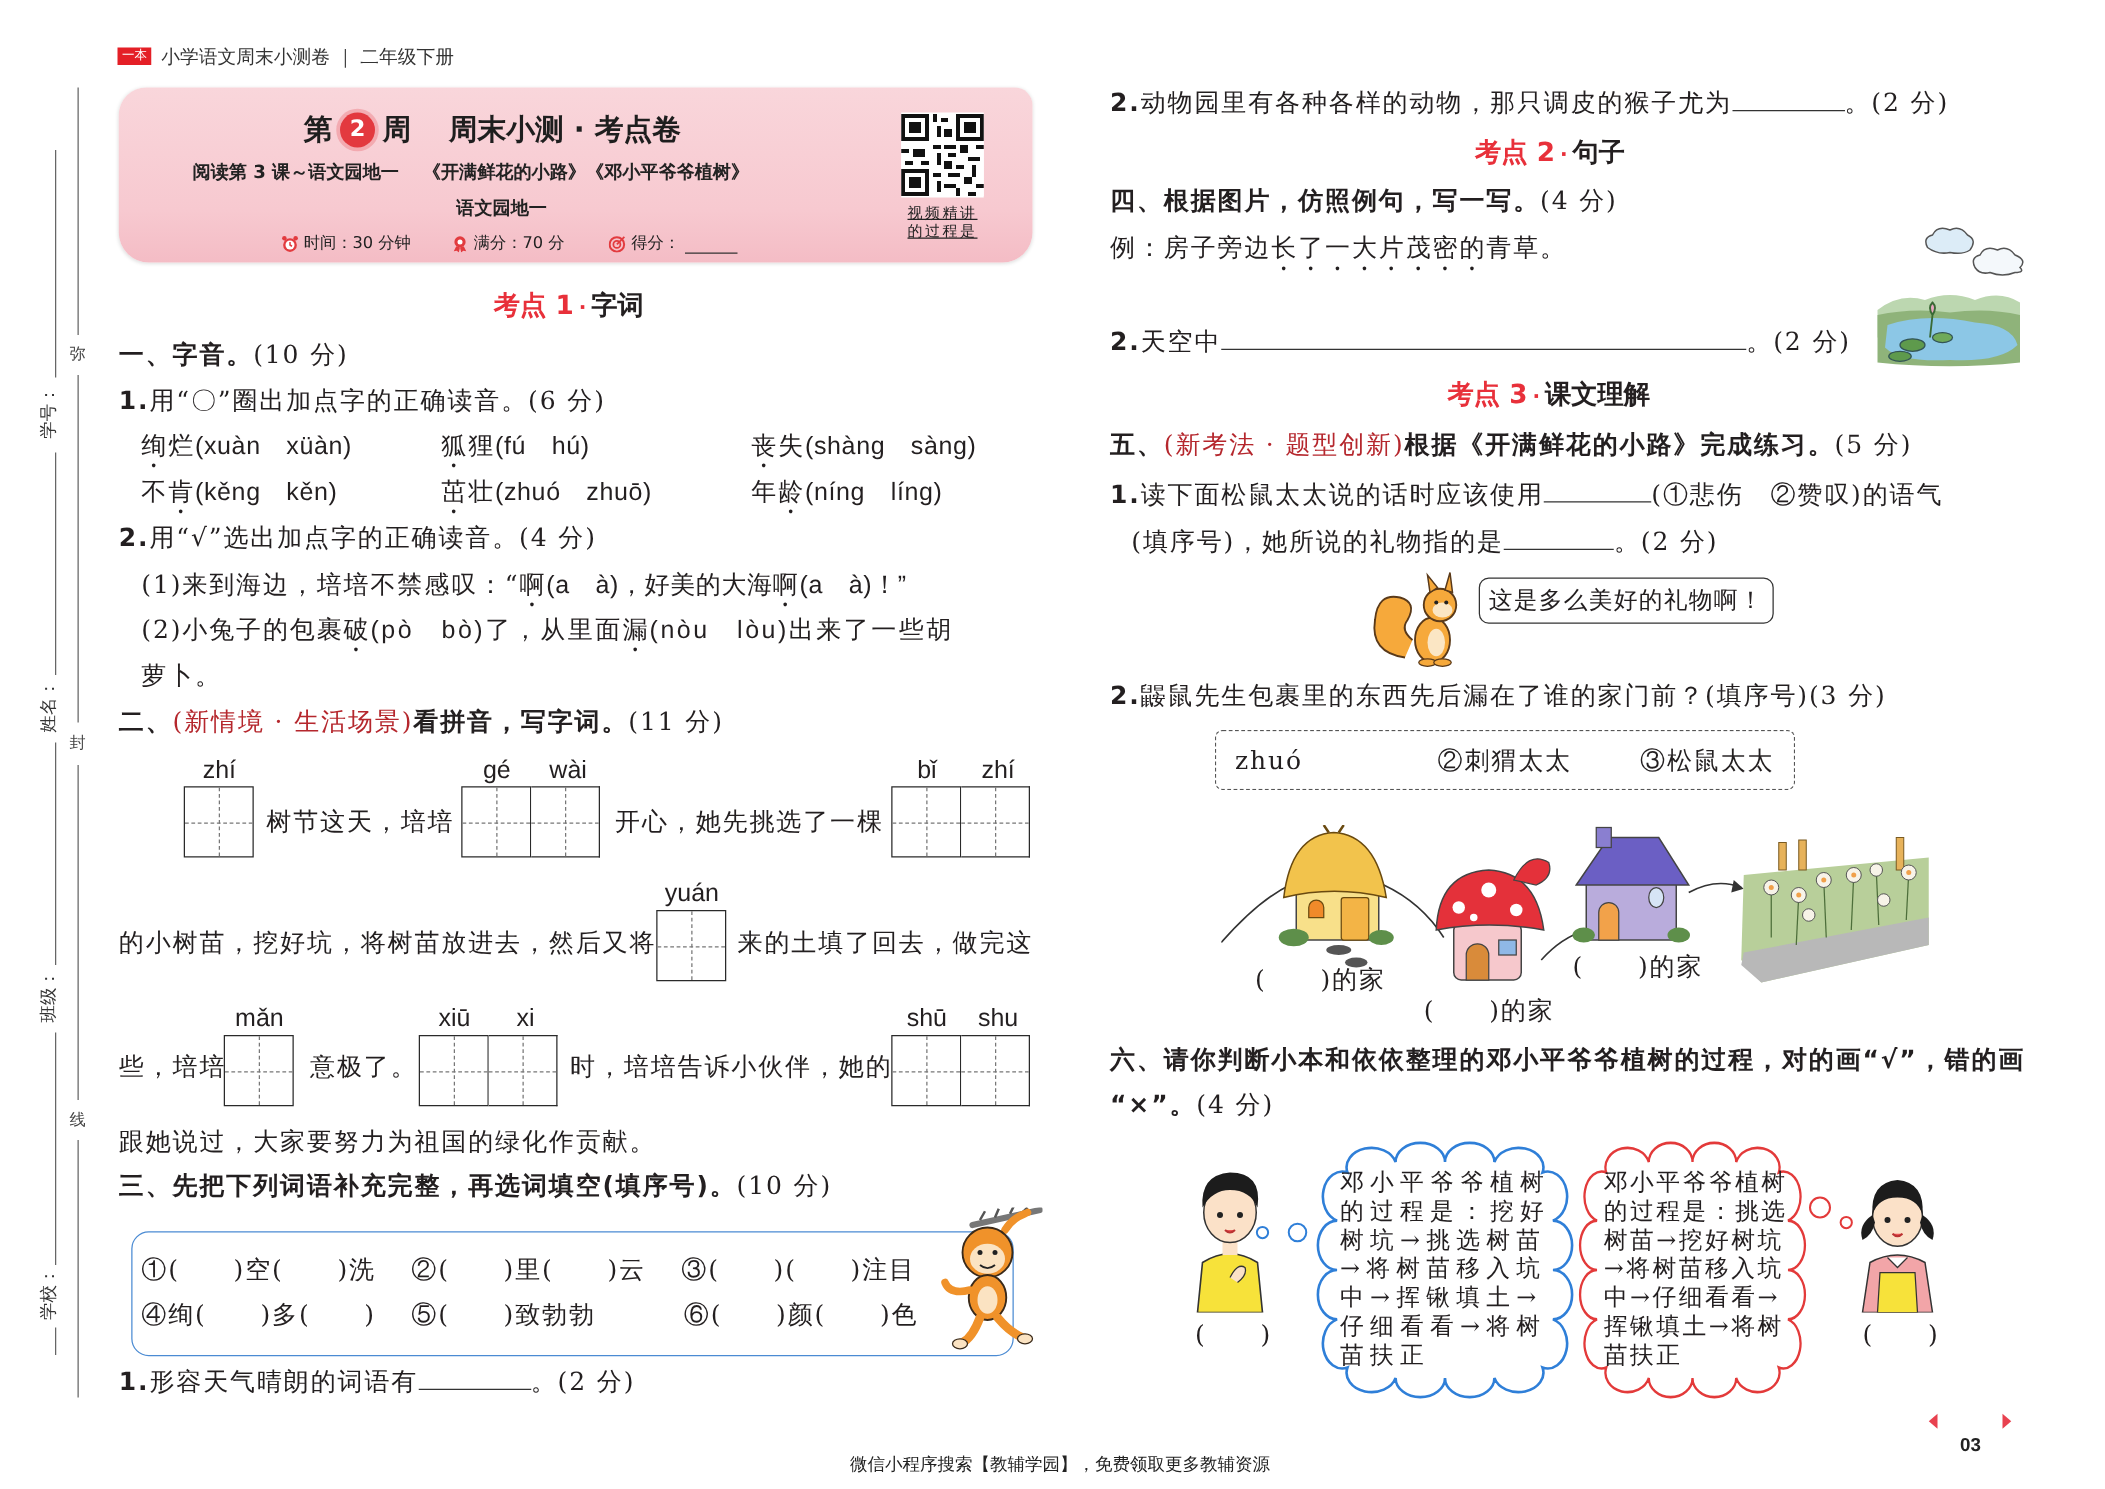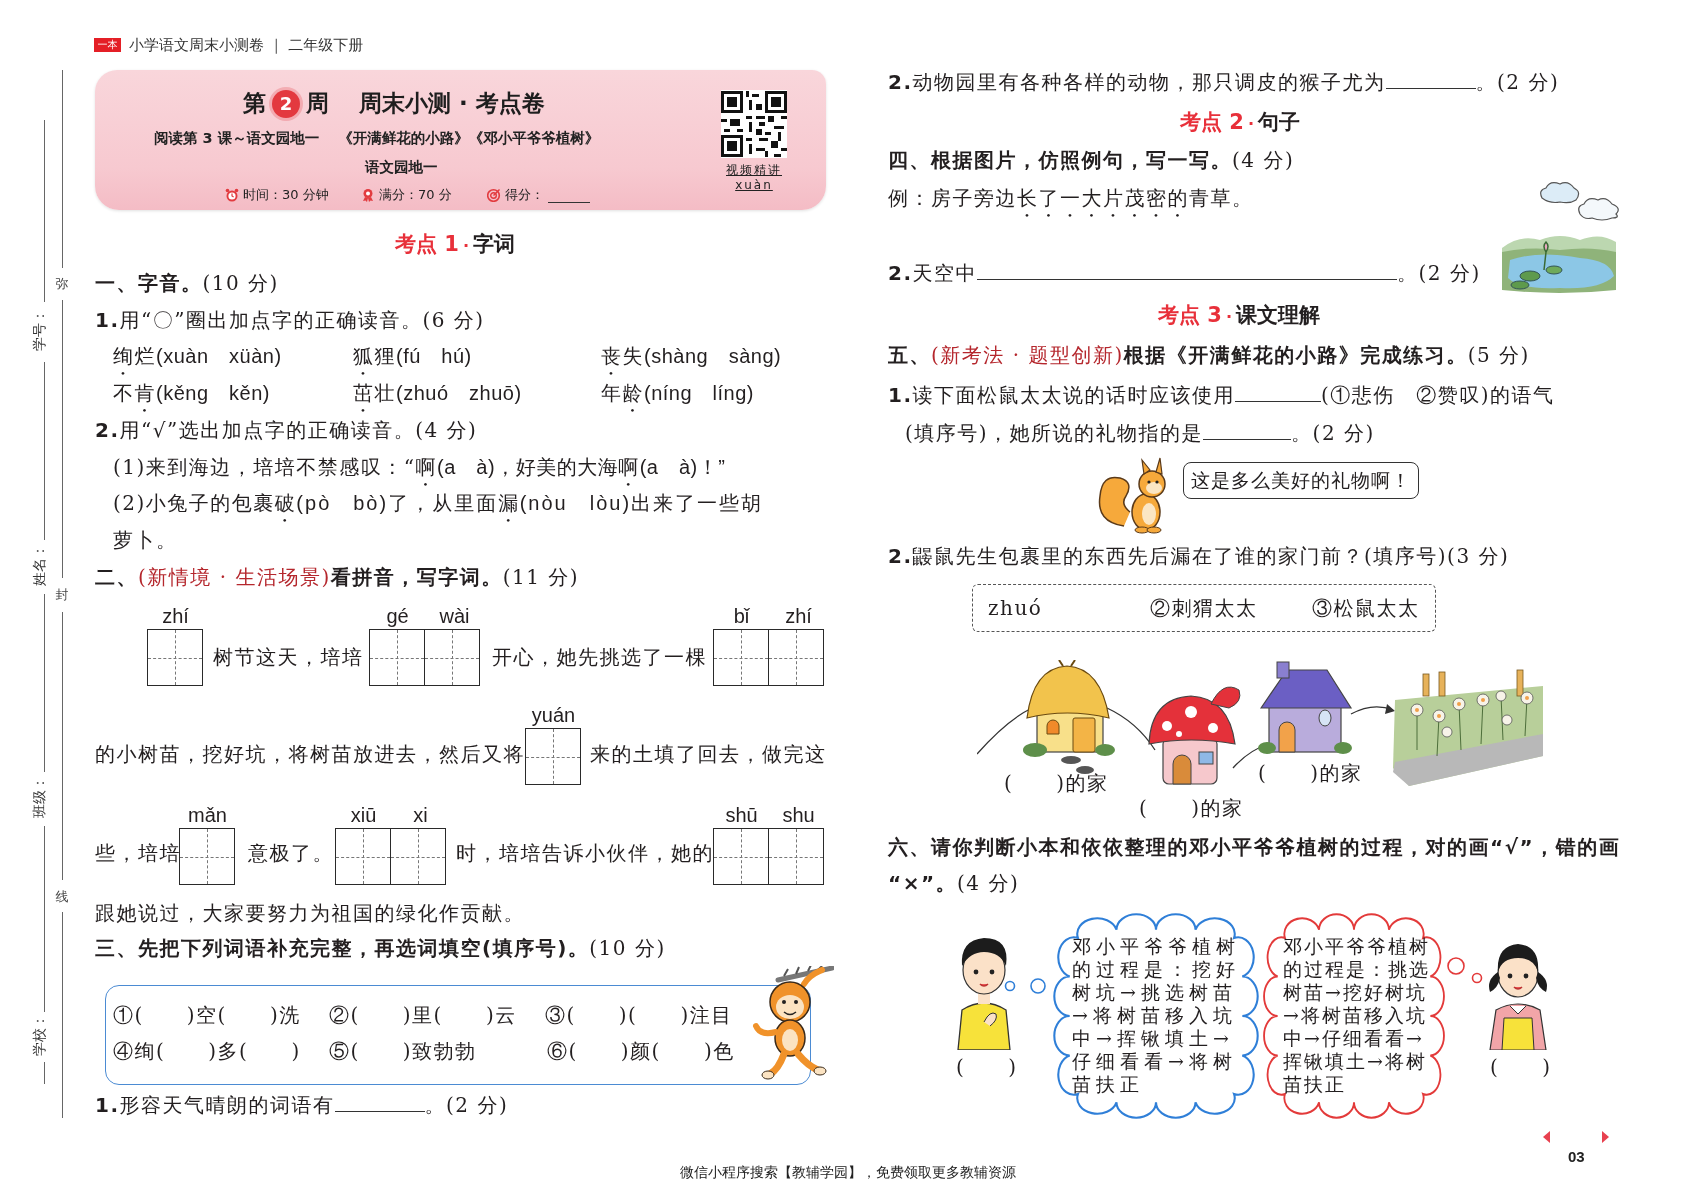--- a/index.html
+++ b/index.html
@@ -175,21 +175,21 @@
           <rect x="15" y="1" width="5" height="5"></rect>
           <rect x="1" y="15" width="5" height="5"></rect>
         </g>
       <g fill="#111">
           <rect x="2" y="2" width="3" height="3"></rect>
           <rect x="16" y="2" width="3" height="3"></rect>
           <rect x="2" y="16" width="3" height="3"></rect>
         </g>
     </svg>
     <div class="qrcap" style="top:93px">视频精讲</div>
-    <div class="qrcap" style="top:108px">xuàn</div>
+    <div class="qrcap" style="top:108px">的过程是</div>
   </div>
 
   <div class="kd" style="left:395px;top:230px">
     <span class="red">考点 1</span><span class="dot">·</span><span>字词</span>
   </div>
 
   <div class="abs ls" style="left:95px;top:270px">
     <span class="sans bold">一、字音。</span><span>(10 分)</span>
   </div>
   <div class="abs ls" style="left:95px;top:307px">

